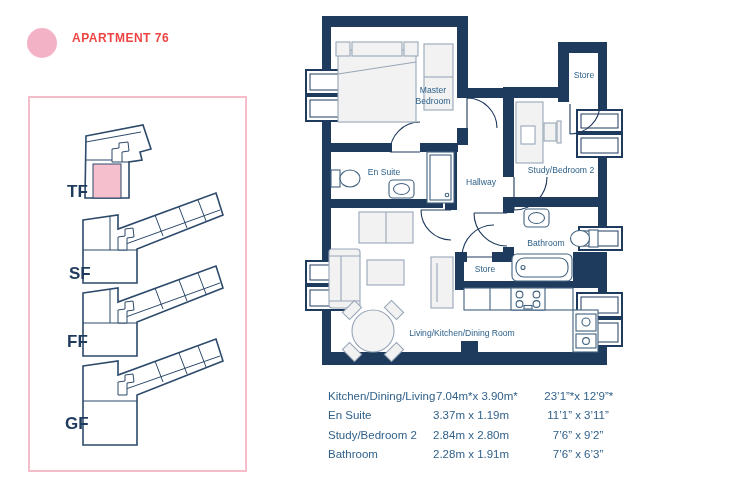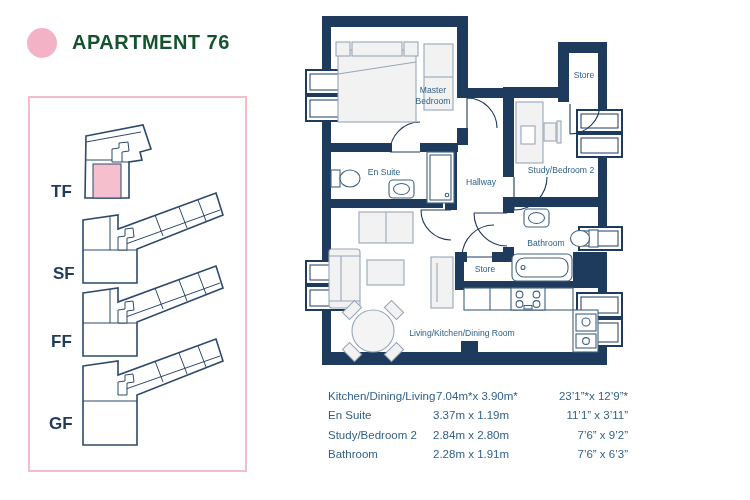--- a/index.html
+++ b/index.html
@@ -6,47 +6,47 @@
   body{
     width:750px;height:500px;position:relative;background:#ffffff;
     font-family:"Liberation Sans", sans-serif;overflow:hidden;
   }
   .brand-dot{
     position:absolute;left:27px;top:28px;width:30px;height:30px;
     border-radius:50%;background:#f3b2c5;
   }
   .page-title{
     position:absolute;left:72px;top:31px;
-    font-size:20px;font-weight:bold;color:#14532d;letter-spacing:.5px;
+    font-size:12px;font-weight:bold;color:#ef4444;letter-spacing:.5px;
   }
   .floors-panel{
     position:absolute;left:28px;top:96px;width:215px;height:372px;
     border:2px solid #f3bdc9;background:#ffffff;
   }
   .floors-panel svg{position:absolute;left:0;top:0;}
   .floor-label{
-    position:absolute;font-size:17px;font-weight:bold;color:#1e3a5c;
+    position:absolute;font-size:17px;font-weight:bold;color:#1e3a5c;margin-left:16px;
   }
   .floor-label.tf{left:21px;top:84px;}
   .floor-label.sf{left:23px;top:166px;text-align:right;}
   .floor-label.ff{left:21px;top:234px;}
   .floor-label.gf{left:19px;top:316px;}
   .plan-svg{position:absolute;left:300px;top:8px;}
   .plan-svg text{
     font-family:"Liberation Sans", sans-serif;
     fill:#2e618a;font-size:8.6px;
   }
   .dims-table{
     position:absolute;left:328px;top:386px;width:300px;
     color:#31618a;font-size:11.5px;
   }
   .dims-row{display:flex;height:19.5px;align-items:center;}
   .dims-room{width:99px;}
   .dims-metric{width:98px;padding-left:9px;}
-  .dims-imperial{width:103px;text-align:right;}
+  .dims-imperial{width:103px;text-align:center;}
   .outline{fill:#ffffff;stroke:#2d4a6b;stroke-width:1.6;stroke-linejoin:miter;}
   .inner-line{fill:none;stroke:#2d4a6b;stroke-width:1;}
   .pink-unit{fill:#f6bfce;stroke:#2d4a6b;stroke-width:1;}
   .notch{fill:#ffffff;stroke:#2d4a6b;stroke-width:1;}
 </style>
 </head>
 <body>
 
 <div class="brand-dot"></div>
 <div class="page-title">APARTMENT 76</div>

